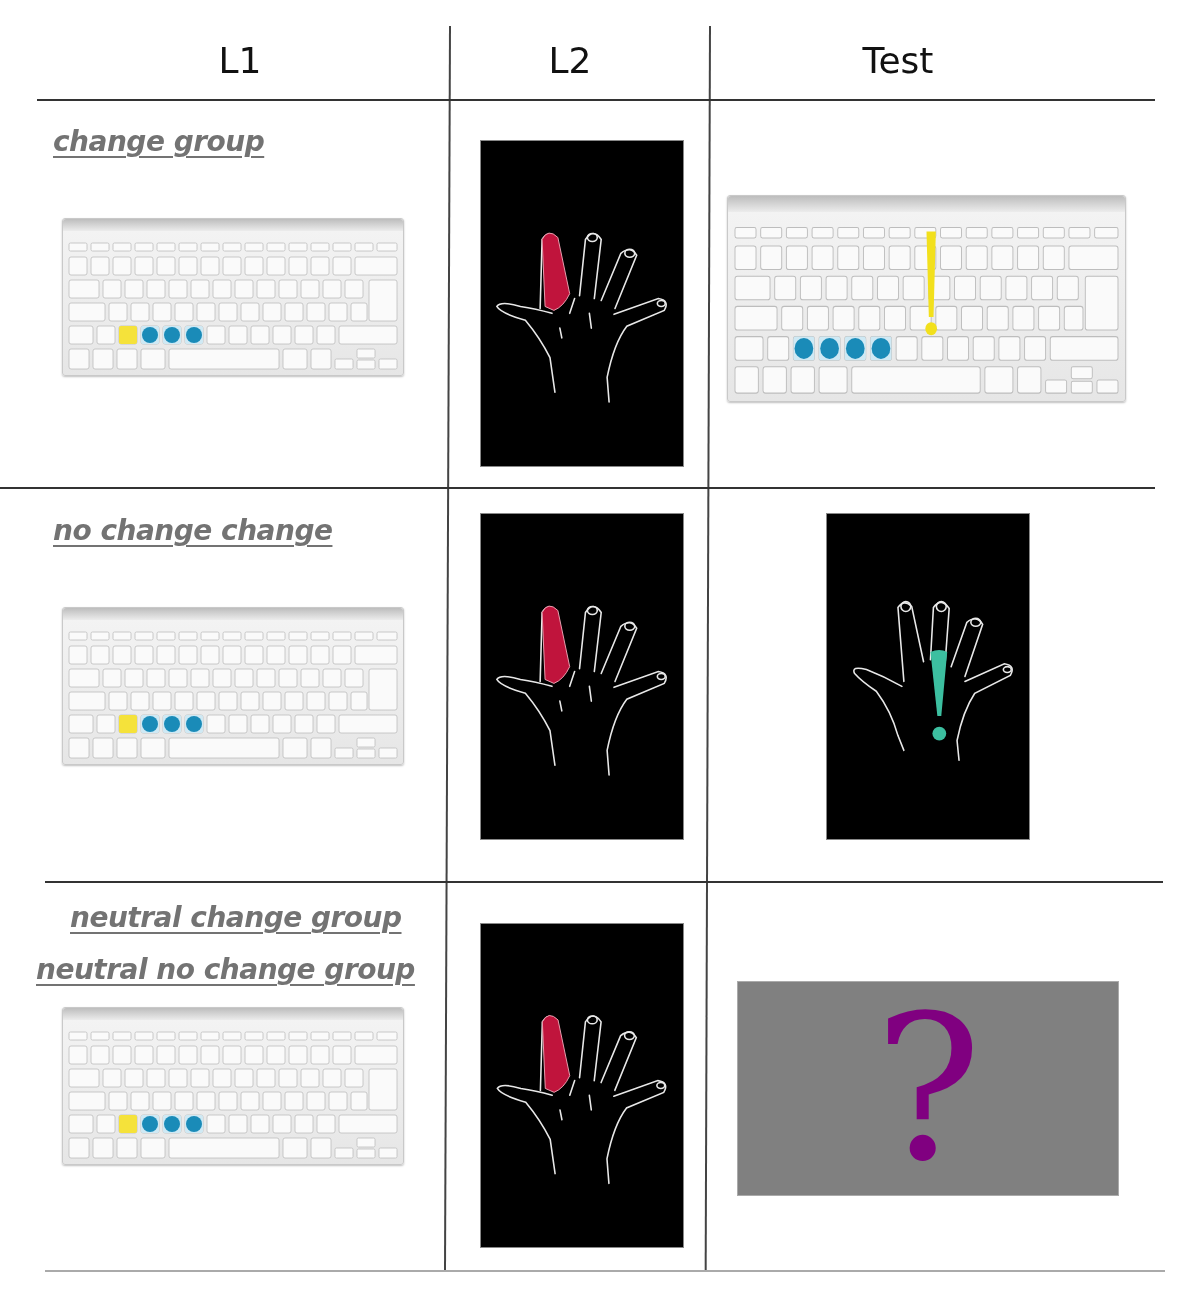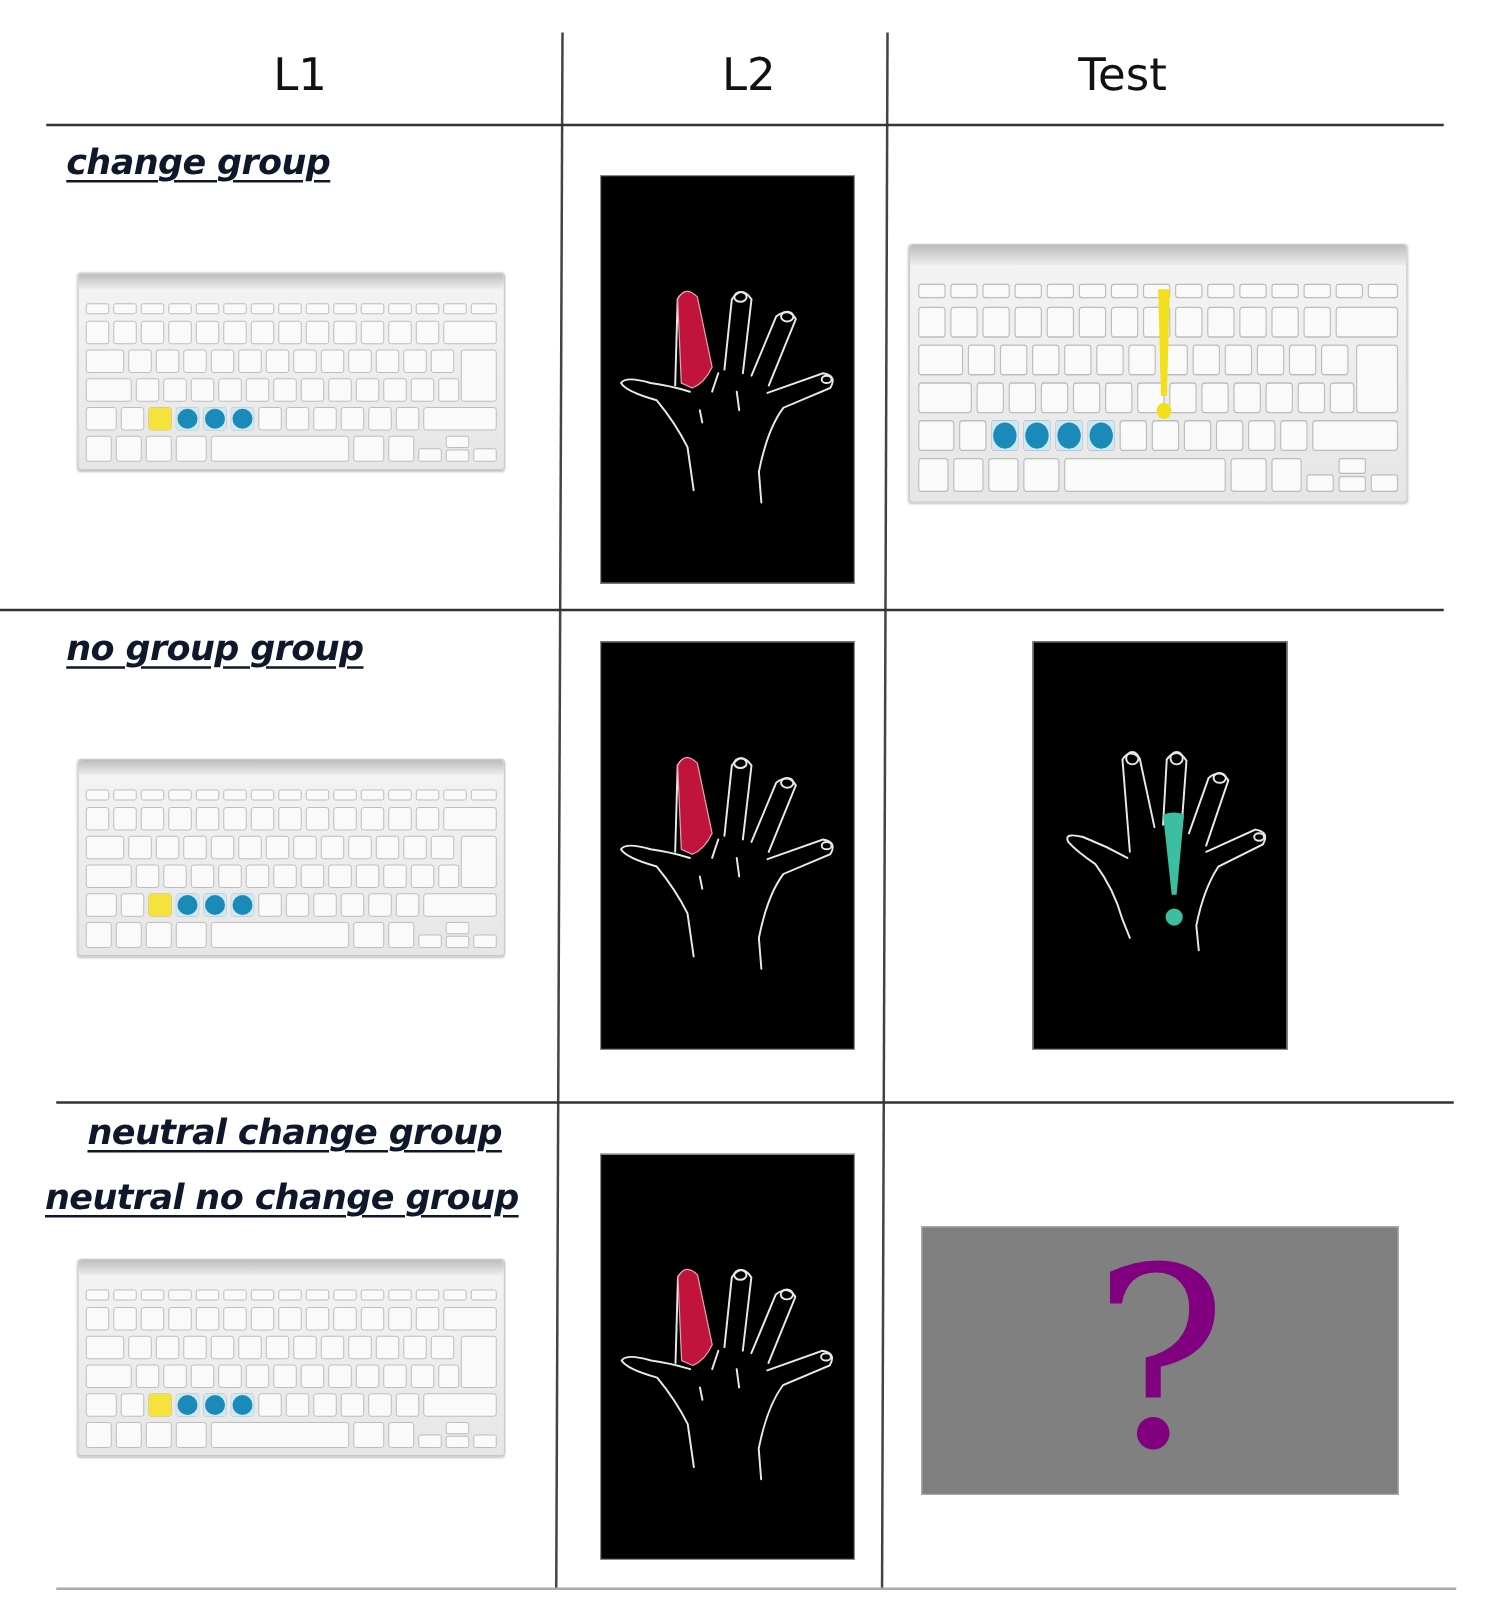--- a/index.html
+++ b/index.html
@@ -1,33 +1,33 @@
 <!DOCTYPE html>
 <html><head>
 <meta charset="utf-8">
 <style>
   html,body{margin:0;padding:0;background:#fff;}
   body{width:1200px;height:1292px;position:relative;overflow:hidden;font-family:"Liberation Sans",sans-serif;}
   .hdr{position:absolute;top:40px;font-family:"DejaVu Sans",sans-serif;font-weight:normal;font-size:36px;color:#111;text-align:center;}
   .hline{position:absolute;height:2px;background:#333;}
   .vline{position:absolute;width:2px;background:#444;}
-  .group-label{position:absolute;font-family:"DejaVu Sans",sans-serif;font-style:italic;font-weight:bold;font-size:28px;color:#0f172a;text-decoration:underline;text-decoration-thickness:2px;text-underline-offset:5px;white-space:nowrap;letter-spacing:-0.5px;}
+  .group-label{position:absolute;font-family:"DejaVu Sans",sans-serif;font-style:italic;font-weight:bold;font-size:28px;color:#737373;text-decoration:underline;text-decoration-thickness:2px;text-underline-offset:5px;white-space:nowrap;letter-spacing:-0.5px;margin-top:12px;}
   .kbd{position:absolute;background:linear-gradient(#f4f4f4,#e6e6e6);border:1px solid #c9c9c9;border-radius:3px;box-shadow:0 1px 2px rgba(0,0,0,0.25);}
   .kbd .topbar{position:absolute;left:0;right:0;top:0;height:8%;background:linear-gradient(#bdbdbd,#ececec);border-radius:3px 3px 0 0;}
   .kbd svg{position:absolute;left:0;top:0;width:100%;height:100%;}
   .panel-black{position:absolute;background:#000;border:1px solid #888;}
   .panel-black svg{position:absolute;left:0;top:0;width:100%;height:100%;}
   .panel-grey{position:absolute;background:#808080;border:1px solid #aaa;}
   .qmark{position:absolute;left:0;right:0;top:0;bottom:0;display:flex;align-items:center;justify-content:center;font-family:"DejaVu Serif",serif;font-size:200px;color:#800080;line-height:1;}
 </style>
 </head>
 <body>
 
 <div class="hdr" style="left:140px;width:200px;">L1</div>
-<div class="hdr" style="left:499px;width:200px;">L2</div>
+<div class="hdr" style="left:470px;width:200px;">L2</div>
 <div class="hdr" style="left:798px;width:200px;">Test</div>
 
 <div class="vline" style="left:449px;top:26px;height:1245px;transform:skewX(-0.23deg);transform-origin:top;"></div>
 <div class="vline" style="left:709px;top:26px;height:1245px;transform:skewX(-0.2deg);transform-origin:top;"></div>
 <div class="hline" style="left:37px;top:99px;width:1118px;"></div>
 <div class="hline" style="left:0;top:487px;width:1155px;"></div>
 <div class="hline" style="left:45px;top:881px;width:1118px;"></div>
 <div class="hline" style="left:45px;top:1270px;width:1120px;background:#aaa;"></div>
 
 <div class="group-label" style="left:53px;top:113px;">change group</div>
@@ -237,21 +237,21 @@
       <circle cx="87" cy="116" r="8" fill="#1a8bb8"></circle>
     <rect x="100" y="107" width="18" height="18" rx="2" fill="#cfe9f4"></rect>
       <circle cx="109" cy="116" r="8" fill="#1a8bb8"></circle>
     <rect x="122" y="107" width="18" height="18" rx="2" fill="#cfe9f4"></rect>
       <circle cx="131" cy="116" r="8" fill="#1a8bb8"></circle>
     <path d="M170 27 L178 27 L176 92 L172 92 Z" fill="#f2e01c"></path>
     <circle cx="174" cy="101" r="5" fill="#f2e01c"></circle>
   </svg>
 </div>
 
-<div class="group-label" style="left:53px;top:502px;">no group group</div>
+<div class="group-label" style="left:53px;top:502px;">no change change</div>
 
 <div class="kbd" style="left:62px;top:607px;width:340px;height:156px;">
   <div class="topbar"></div>
   <svg viewBox="0 0 340 156" preserveAspectRatio="none">
     <g fill="#fafafa" stroke="#bdbdbd" stroke-width="0.8">
       <rect x="6" y="24" width="18" height="8" rx="1.5"></rect>
         <rect x="28" y="24" width="18" height="8" rx="1.5"></rect>
         <rect x="50" y="24" width="18" height="8" rx="1.5"></rect>
         <rect x="72" y="24" width="18" height="8" rx="1.5"></rect>
         <rect x="94" y="24" width="18" height="8" rx="1.5"></rect>

